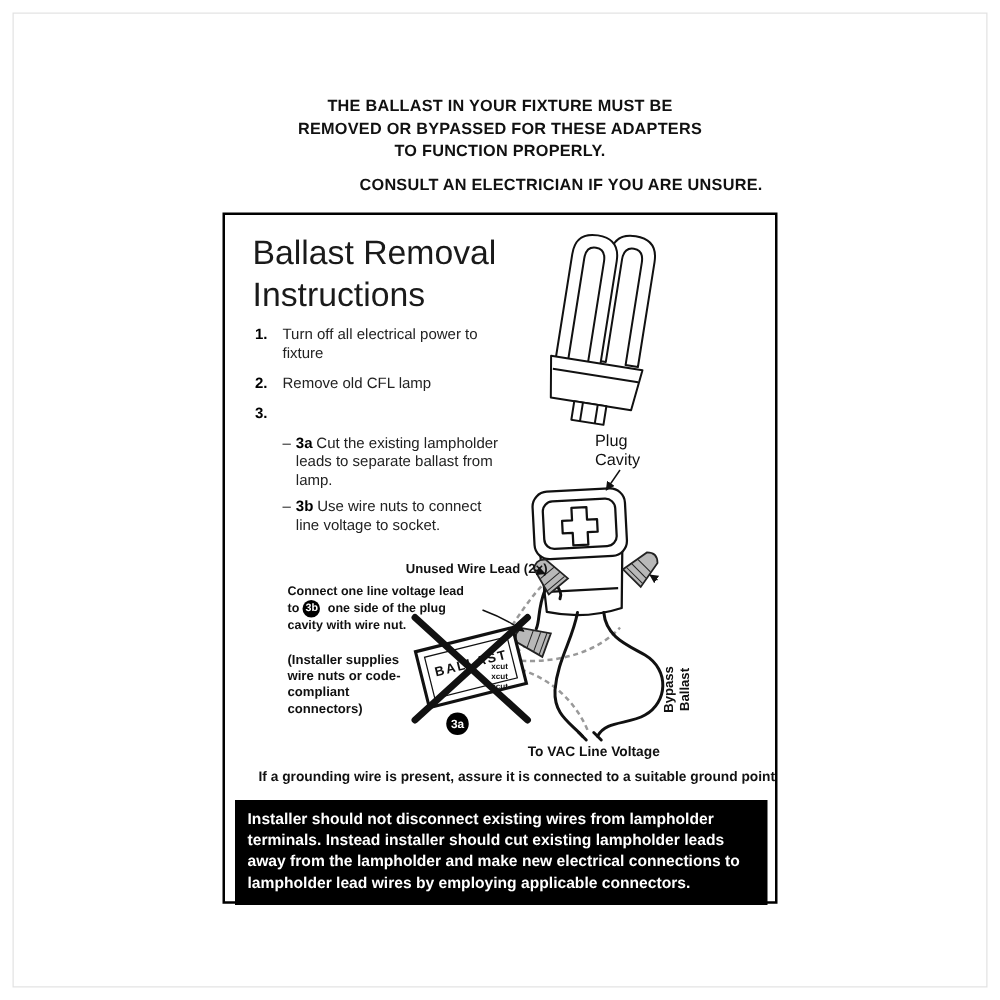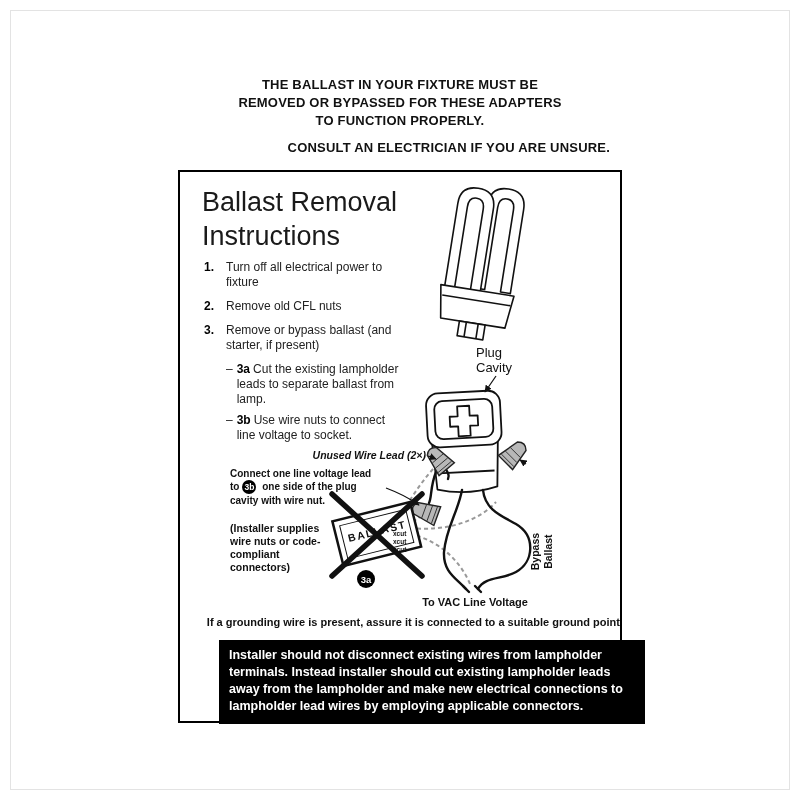--- a/index.html
+++ b/index.html
@@ -12,29 +12,29 @@
   .box svg { position:absolute; inset:0; width:100%; height:100%; z-index:1; }
   .title { position:absolute; left:22px; top:14px; width:235px; font-size:27px; line-height:1.25; font-weight:400; color:#1a1a1a; z-index:2; }
   .steps { position:absolute; left:24px; top:88px; width:196px; display:flex; flex-direction:column; gap:9px; font-size:12px; line-height:1.25; color:#222; z-index:2; }
   .step { display:flex; gap:8px; }
   .step-num { font-weight:bold; width:14px; flex:none; color:#000; }
   .substeps { margin-left:22px; display:flex; flex-direction:column; gap:6px; }
   .substep { display:flex; gap:4px; }
   .sub-label { font-weight:bold; margin-right:3px; color:#000; }
   .lbl { position:absolute; z-index:2; }
   .plug-cavity { left:296px; top:174px; width:52px; font-size:13px; font-weight:normal; line-height:1.15; }
-  .unused { left:112px; top:277px; width:134px; font-size:10.5px; font-weight:bold; text-align:right;font-style:italic; }
+  .unused { left:124px; top:277px; width:134px; font-size:10.5px; font-weight:bold; text-align:right; }
   .connect-right { left:348px; top:218px; width:64px; font-size:10.5px; font-weight:bold; line-height:1.28; }
   .connect-left { left:50px; top:295px; width:150px; font-size:10px; font-weight:bold; line-height:1.3; }
   .installer { left:50px; top:350px; width:108px; font-size:10.5px; font-weight:bold; line-height:1.25; }
   .ballast-label { left:157px; top:353px; width:80px; text-align:center; font-size:10.5px; font-weight:bold; letter-spacing:1.5px; transform:rotate(-14deg); }
   .bypass { left:338px; top:367px; width:48px; text-align:center; font-size:10.5px; font-weight:bold; line-height:1.2; transform:rotate(-90deg); }
   .vac { left:220px; top:424px; width:150px; text-align:center; font-size:11px; font-weight:bold; }
   .ground { left:0; top:444px; width:100%; text-align:right; font-size:11px; font-weight:bold; white-space:nowrap; }
-  .banner { position:absolute; left:8px; top:468px; width:426px; background:#000; color:#fff; font-size:12.5px; font-weight:bold; line-height:1.35; padding:7px 10px 9px 10px; z-index:2;margin-left:31px; }
+  .banner { position:absolute; left:8px; top:468px; width:426px; background:#000; color:#fff; font-size:12.5px; font-weight:bold; line-height:1.35; padding:7px 10px 9px 10px; z-index:2; }
   .badge { display:inline-flex; align-items:center; justify-content:center; width:14px; height:14px; border-radius:50%; background:#000; color:#fff; font-size:8.5px; font-weight:bold; margin:0 3px; vertical-align:middle; flex:none; }
   .badge-3a { position:absolute; left:177px; top:398px; width:18px; height:18px; font-size:9.5px; z-index:2; margin:0; }
   .cuts { position:absolute; left:213px; top:358px; z-index:2; font-size:6.5px; font-weight:bold; line-height:8px; color:#111; }
 </style>
 </head>
 <body>
 
 <div>
   <div class="frame"></div>
   <div class="warning1">THE BALLAST IN YOUR FIXTURE MUST BE REMOVED OR BYPASSED FOR THESE ADAPTERS TO FUNCTION PROPERLY.</div>
@@ -121,25 +121,24 @@
 
     <div class="title">Ballast Removal Instructions</div>
 
     <div class="steps">
       <div class="step">
         <span class="step-num">1.</span>
         <span class="step-text">Turn off all electrical power to fixture</span>
       </div>
       <div class="step">
         <span class="step-num">2.</span>
-        <span class="step-text">Remove old CFL nuts</span>
+        <span class="step-text">Remove old CFL lamp</span>
       </div>
       <div class="step">
         <span class="step-num">3.</span>
-        <span class="step-text">Remove or bypass ballast (and starter, if present)</span>
       </div>
       <div class="substeps">
         <div class="substep">
           <span class="dash">–</span>
           <span class="sub-body"><b class="sub-label">3a</b><span>Cut the existing lampholder leads to separate ballast from lamp.</span></span>
         </div>
         <div class="substep">
           <span class="dash">–</span>
           <span class="sub-body"><b class="sub-label">3b</b><span>Use wire nuts to connect line voltage to socket.</span></span>
         </div>

